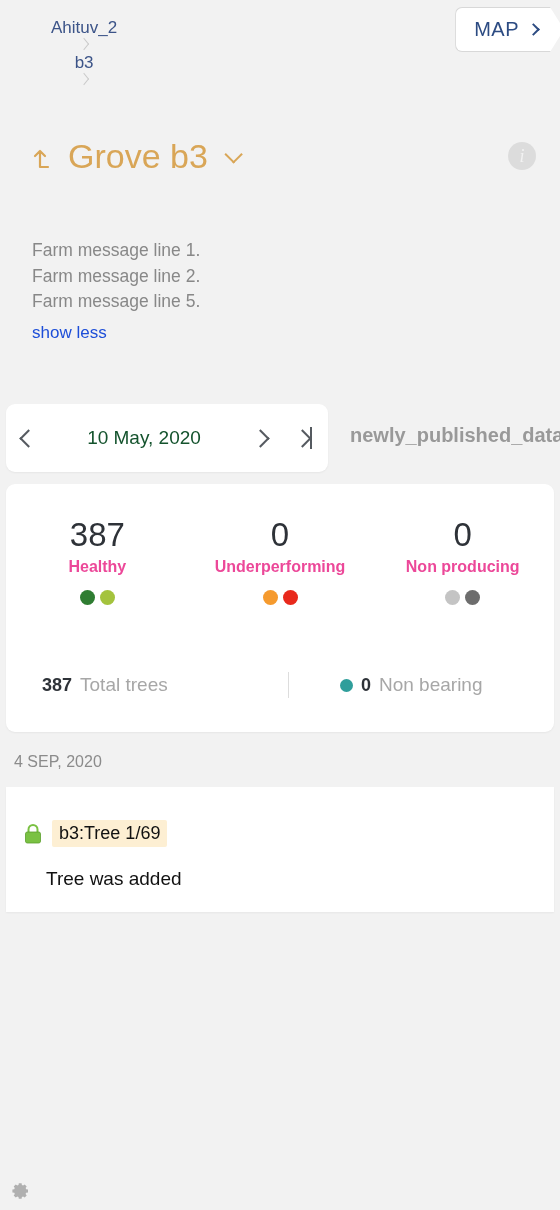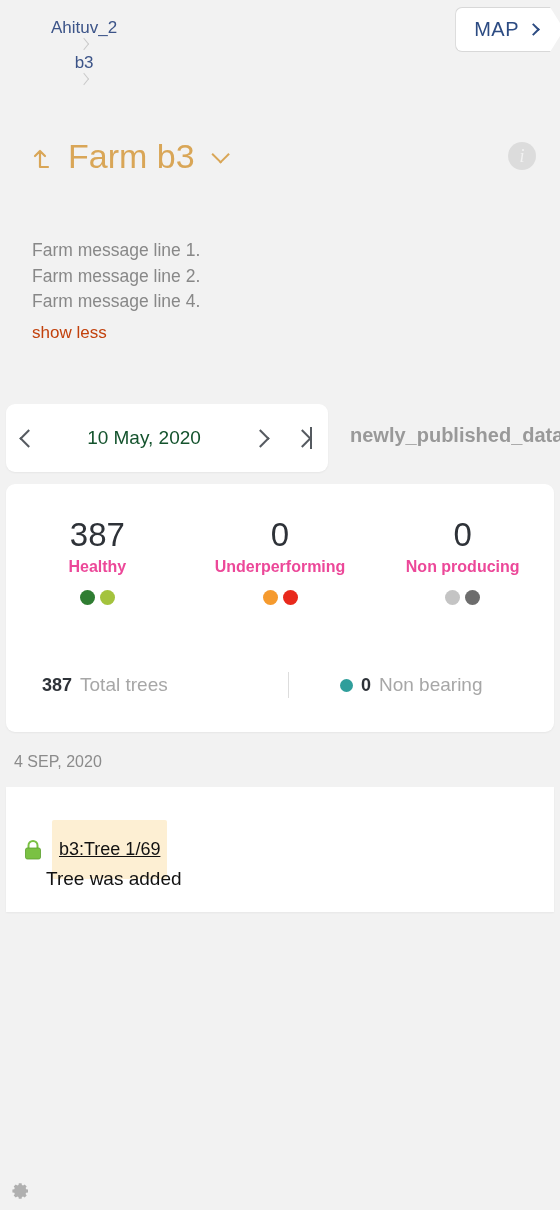--- a/index.html
+++ b/index.html
@@ -139,21 +139,21 @@
     width: 420px;
   }
   .farm-msg p {
     font-size: 17.5px;
     color: #888888;
     line-height: 25.5px;
   }
   .show-less {
     margin-top: 8px;
     font-size: 17px;
-    color: #c2410c;
+    color: #1d4ed8;
     display: inline-block;
   }
 
   
   .date-card {
     position: absolute;
     top: 404px;
     left: 6px;
     width: 322px;
     height: 68px;
@@ -327,25 +327,24 @@
     gap: 8px;
   }
   .lock-icon {
     width: 22px;
     height: 24px;
     position: relative;
     flex: 0 0 auto;
   }
   .tree-chip {
     background: #fdefd3;
-    padding: 19px 7px;
+    padding: 3px 7px;
     font-size: 18px;
     color: #111111;
     border-radius: 2px;
-    text-decoration: underline;
   }
   .activity-text {
     position: absolute;
     top: 868px;
     left: 46px;
     font-size: 19px;
     color: #111111;
   }
 
   
@@ -375,29 +374,29 @@
       <span class="map-chev"></span>
     </div>
   </div>
 
   <div class="title-row">
     <span class="back-arrow">
       <svg viewBox="0 0 30 30" width="30" height="30">
         <path d="M10 26 L10 10 M10 10 L5 15 M10 10 L15 15 M10 26 L18 26" fill="none" stroke="#d9a657" stroke-width="2.2" stroke-linecap="round" stroke-linejoin="round"></path>
       </svg>
     </span>
-    <span class="grove-title">Farm b3</span>
+    <span class="grove-title">Grove b3</span>
     <span class="title-chev"></span>
     <span class="info-icon">i</span>
   </div>
 
   <div class="farm-msg">
     <p>Farm message line 1.</p>
     <p>Farm message line 2.</p>
-    <p>Farm message line 4.</p>
+    <p>Farm message line 5.</p>
     <span class="show-less">show less</span>
   </div>
 
   <div class="date-card">
     <span class="nav-btn">
       <span class="chev left"></span>
     </span>
     <span class="date-label">10 May, 2020</span>
     <span class="nav-btn">
       <span class="chev right"></span>

